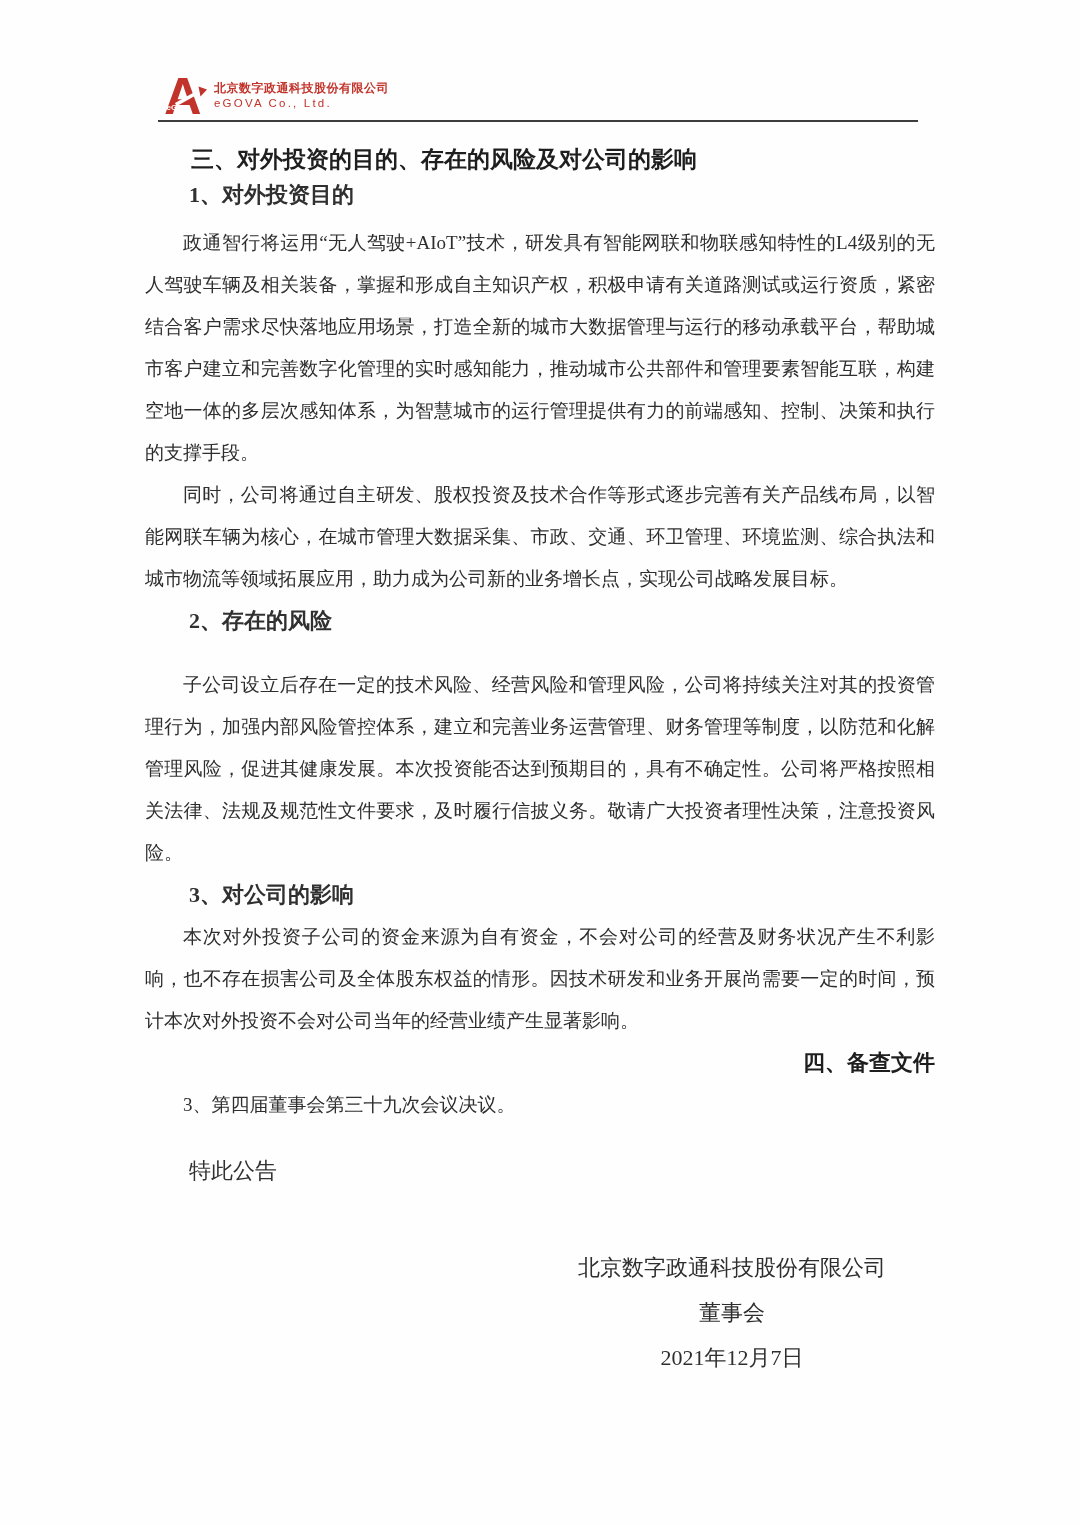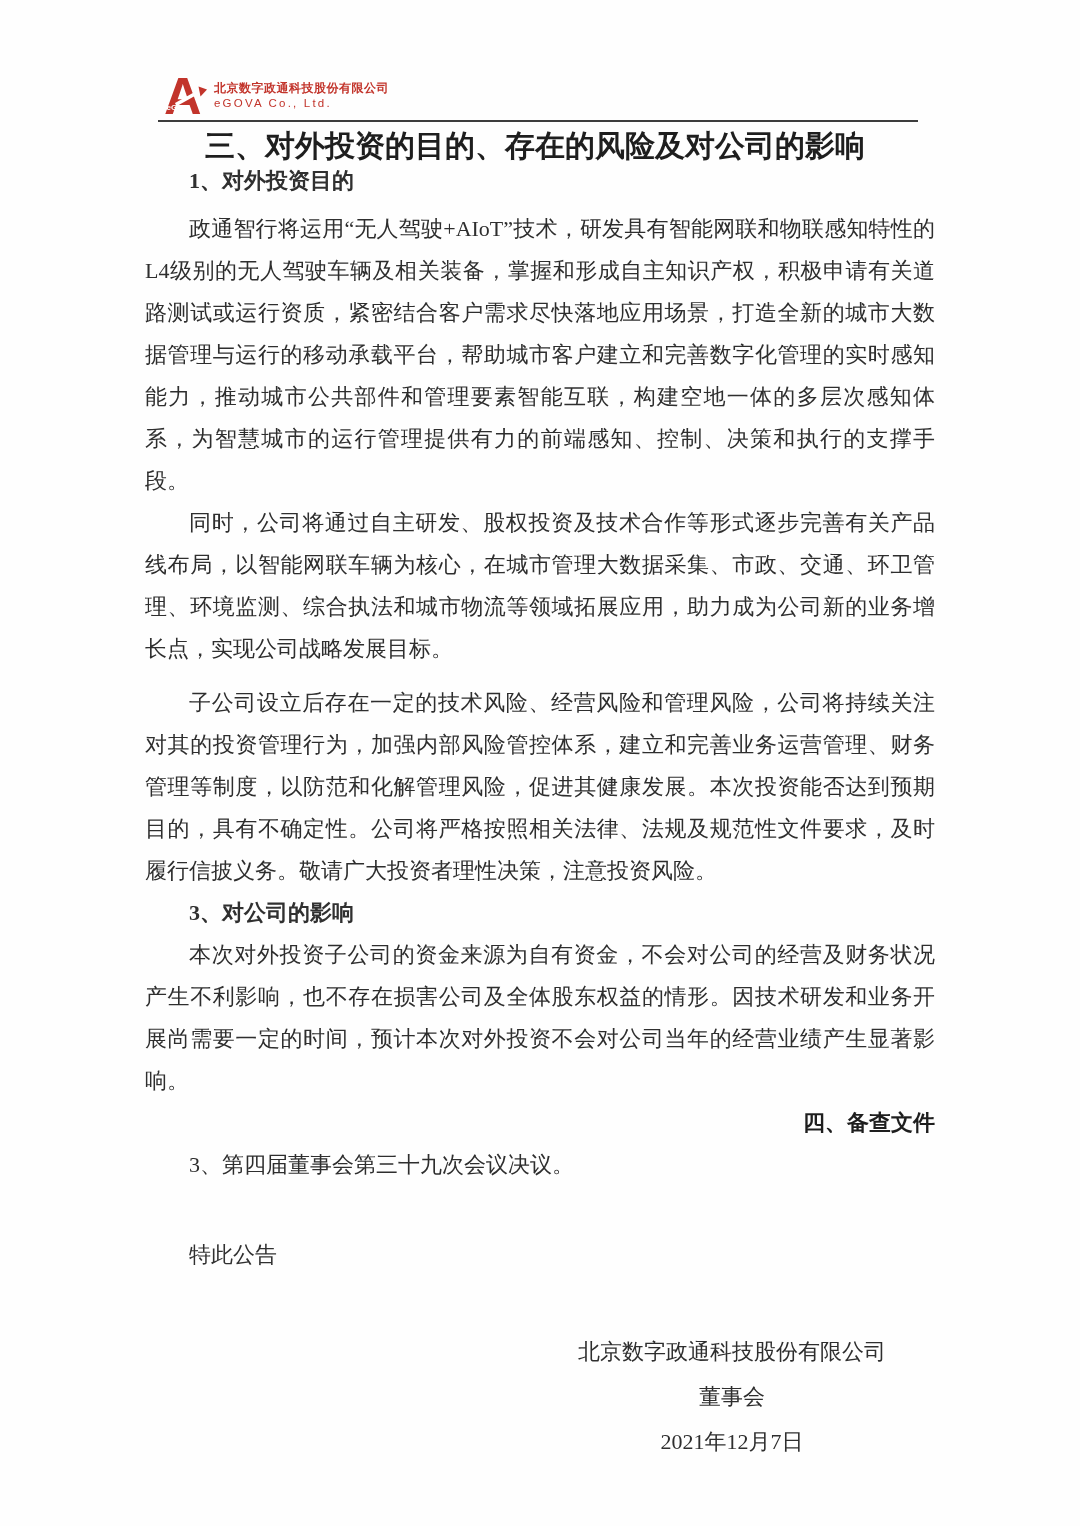--- a/index.html
+++ b/index.html
@@ -45,54 +45,54 @@
   .logo-en {
     color: #c2342b;
     font-family: "Liberation Sans", "DejaVu Sans", sans-serif;
     font-weight: normal;
     font-size: 11.5px;
     letter-spacing: 2.2px;
     line-height: 14px;
   }
   
   .doc-title {
-    margin-top: 8px;
-    font-size: 30px;
+    margin-top: 22px;
+    font-size: 23px;
     font-weight: bold;
     color: #1e1e1e;
     line-height: 32px;
     text-indent: 2em;
   }
   .sub-heading {
     font-size: 22px;
     font-weight: bold;
     line-height: 38px;
     text-indent: 2em;
   }
   .sub-heading.lh42 { line-height: 42px; }
   p.body-par {
-    font-size: 22px;
+    font-size: 19px;
     line-height: 42px;
     text-align: justify;
     text-align-last: left;
     text-indent: 2em;
     color: #2e2e2e;
   }
   p.body-par.mt8 { margin-top: 8px; }
-  p.body-par.mt4 { margin-top: 12px; }
+  p.body-par.mt4 { margin-top: 22px; }
   .doc-title-2 {
     font-size: 22px;
     font-weight: bold;
     color: #1e1e1e;
     line-height: 42px;
     text-indent: 2em;
     text-align: right;
   }
   .closing {
-    margin-top: 48px;
+    margin-top: 24px;
     font-size: 22px;
     line-height: 42px;
     text-indent: 2em;
   }
   .signature {
     margin-top: 53px;
     margin-left: auto;
     margin-right: 48px;
     width: 310px;
     text-align: center;
@@ -122,20 +122,21 @@
       </div>
     </header>
 
     <main>
       <h1 class="doc-title">三、对外投资的目的、存在的风险及对公司的影响</h1>
 
       <h2 class="sub-heading">1、对外投资目的</h2>
       <p class="body-par mt8">政通智行将运用“无人驾驶+AIoT”技术，研发具有智能网联和物联感知特性的L4级别的无人驾驶车辆及相关装备，掌握和形成自主知识产权，积极申请有关道路测试或运行资质，紧密结合客户需求尽快落地应用场景，打造全新的城市大数据管理与运行的移动承载平台，帮助城市客户建立和完善数字化管理的实时感知能力，推动城市公共部件和管理要素智能互联，构建空地一体的多层次感知体系，为智慧城市的运行管理提供有力的前端感知、控制、决策和执行的支撑手段。</p>
       <p class="body-par">同时，公司将通过自主研发、股权投资及技术合作等形式逐步完善有关产品线布局，以智能网联车辆为核心，在城市管理大数据采集、市政、交通、环卫管理、环境监测、综合执法和城市物流等领域拓展应用，助力成为公司新的业务增长点，实现公司战略发展目标。</p>
 
+      <h2 class="sub-heading lh42">2、存在的风险</h2>
       <p class="body-par mt4">子公司设立后存在一定的技术风险、经营风险和管理风险，公司将持续关注对其的投资管理行为，加强内部风险管控体系，建立和完善业务运营管理、财务管理等制度，以防范和化解管理风险，促进其健康发展。本次投资能否达到预期目的，具有不确定性。公司将严格按照相关法律、法规及规范性文件要求，及时履行信披义务。敬请广大投资者理性决策，注意投资风险。</p>
 
       <h2 class="sub-heading lh42">3、对公司的影响</h2>
       <p class="body-par">本次对外投资子公司的资金来源为自有资金，不会对公司的经营及财务状况产生不利影响，也不存在损害公司及全体股东权益的情形。因技术研发和业务开展尚需要一定的时间，预计本次对外投资不会对公司当年的经营业绩产生显著影响。</p>
 
       <h1 class="doc-title-2">四、备查文件</h1>
       <p class="body-par">3、第四届董事会第三十九次会议决议。</p>
     </main>
 
     <footer>

